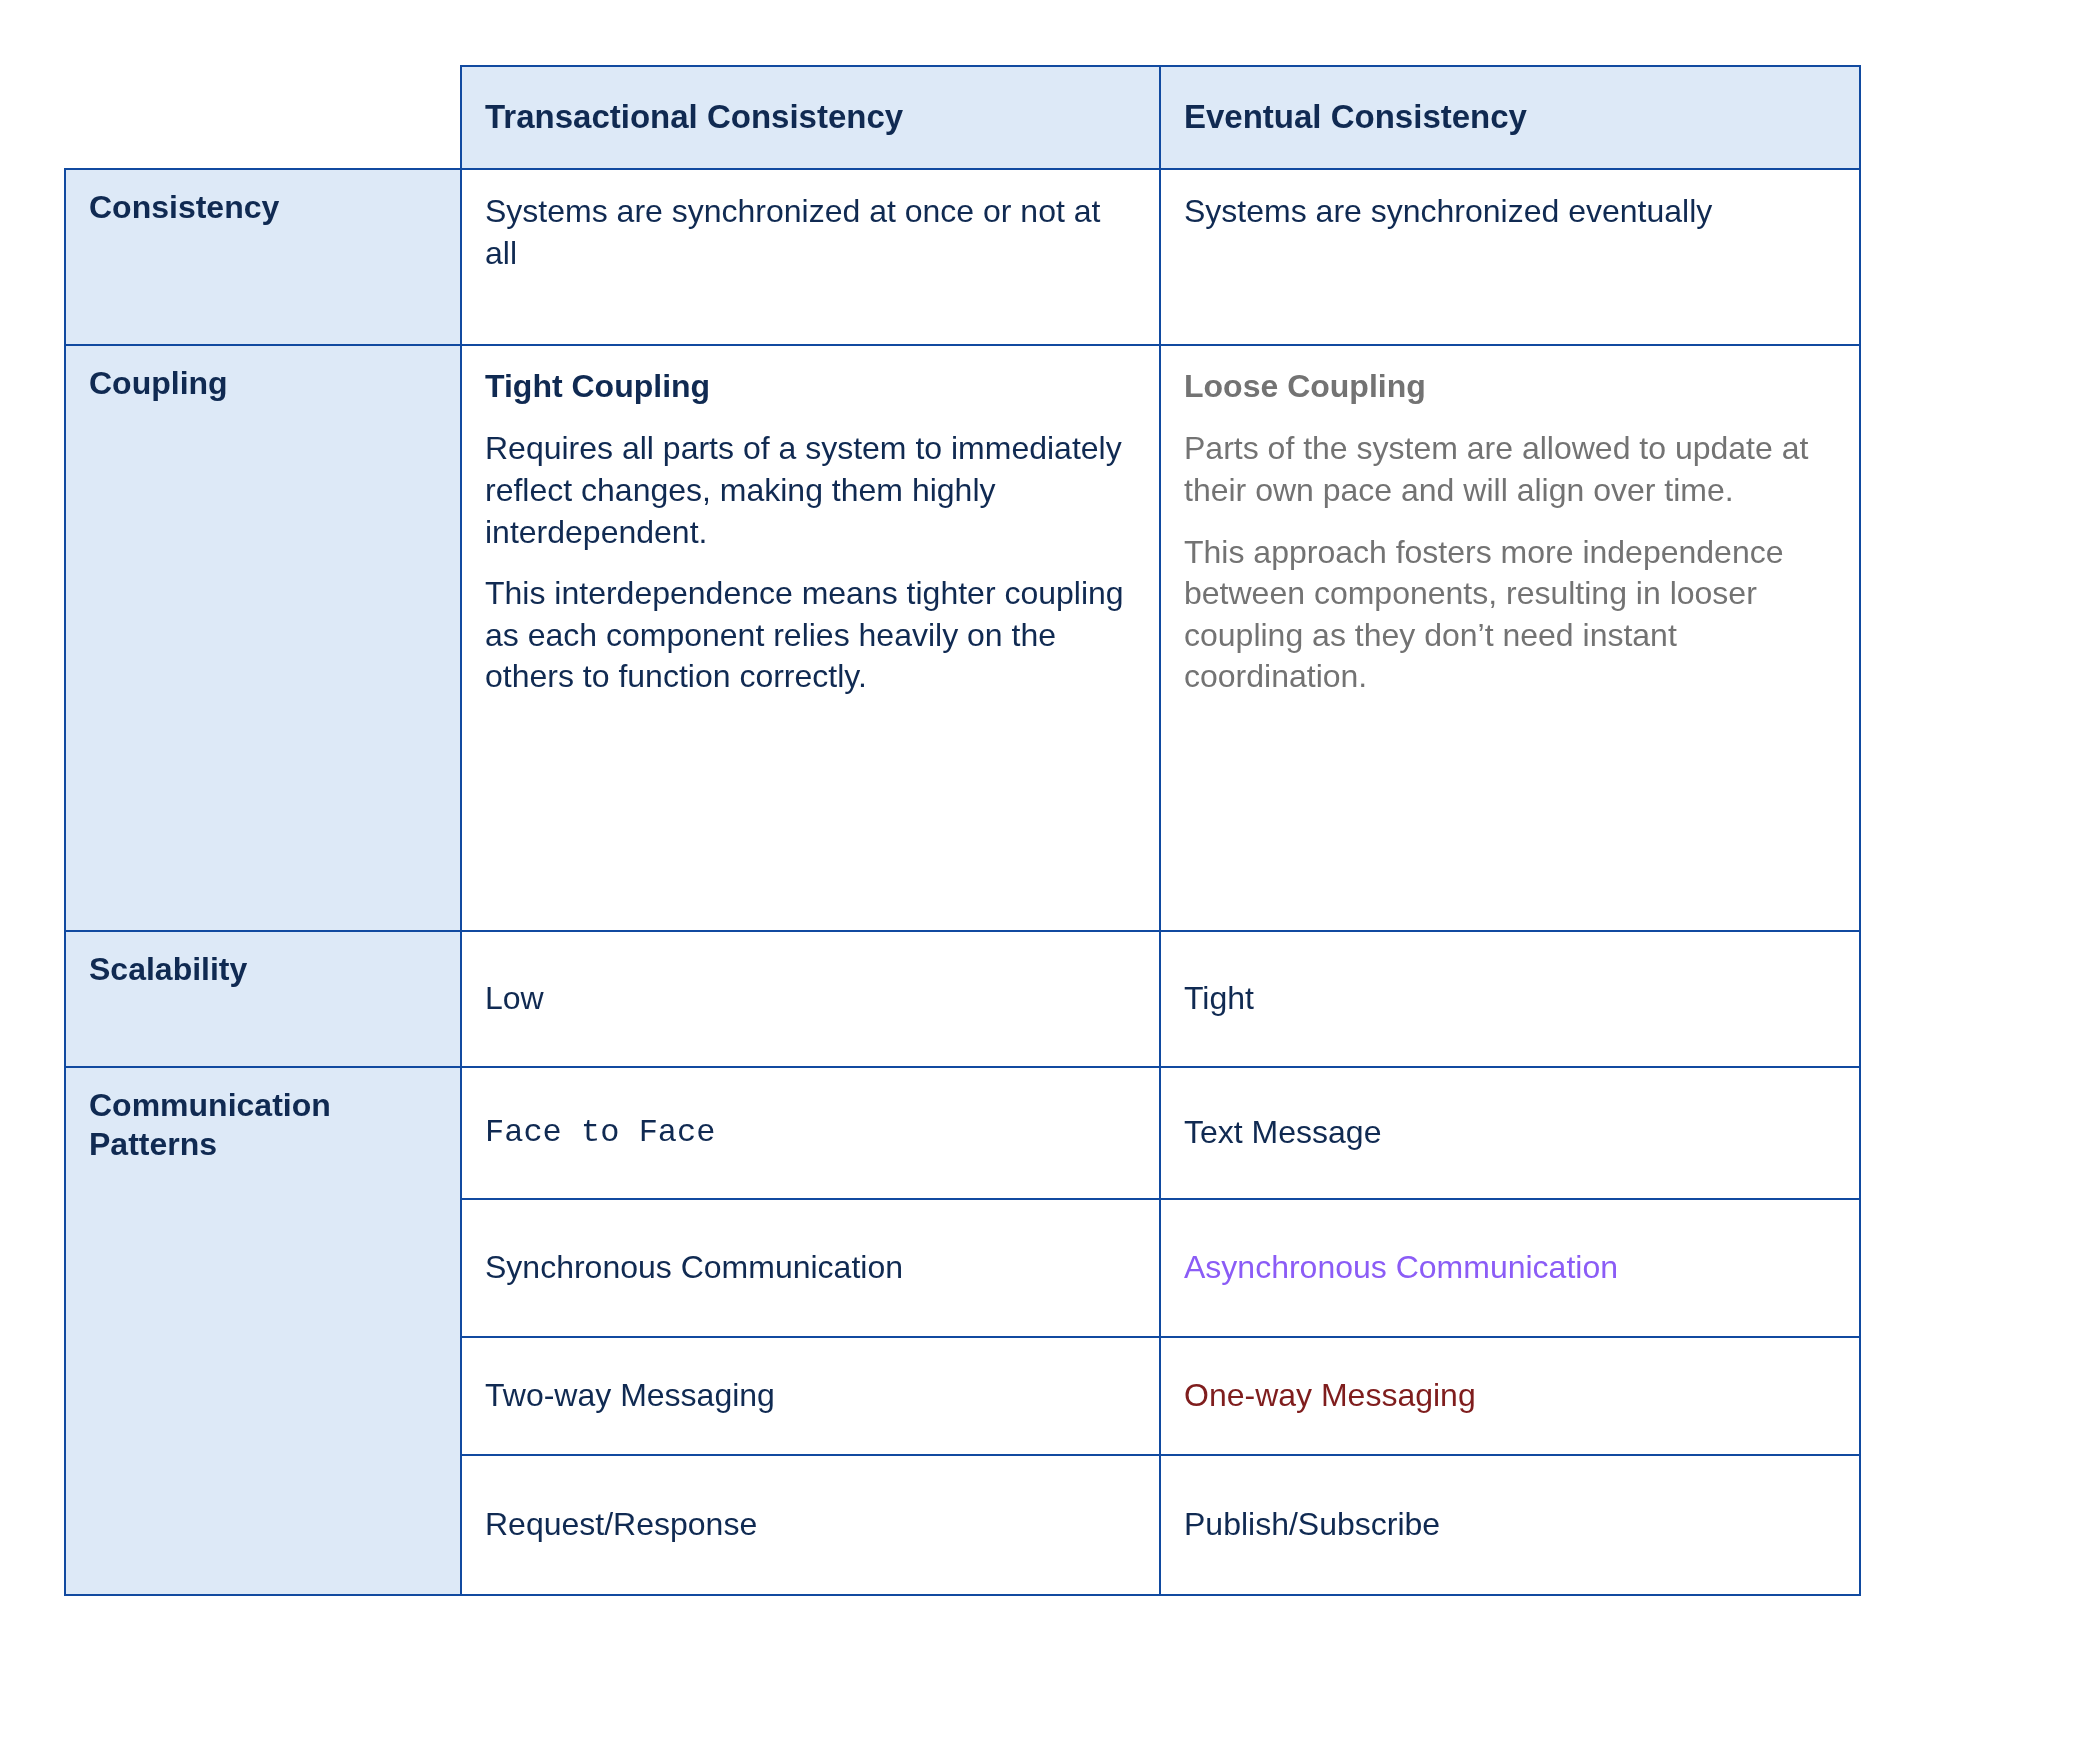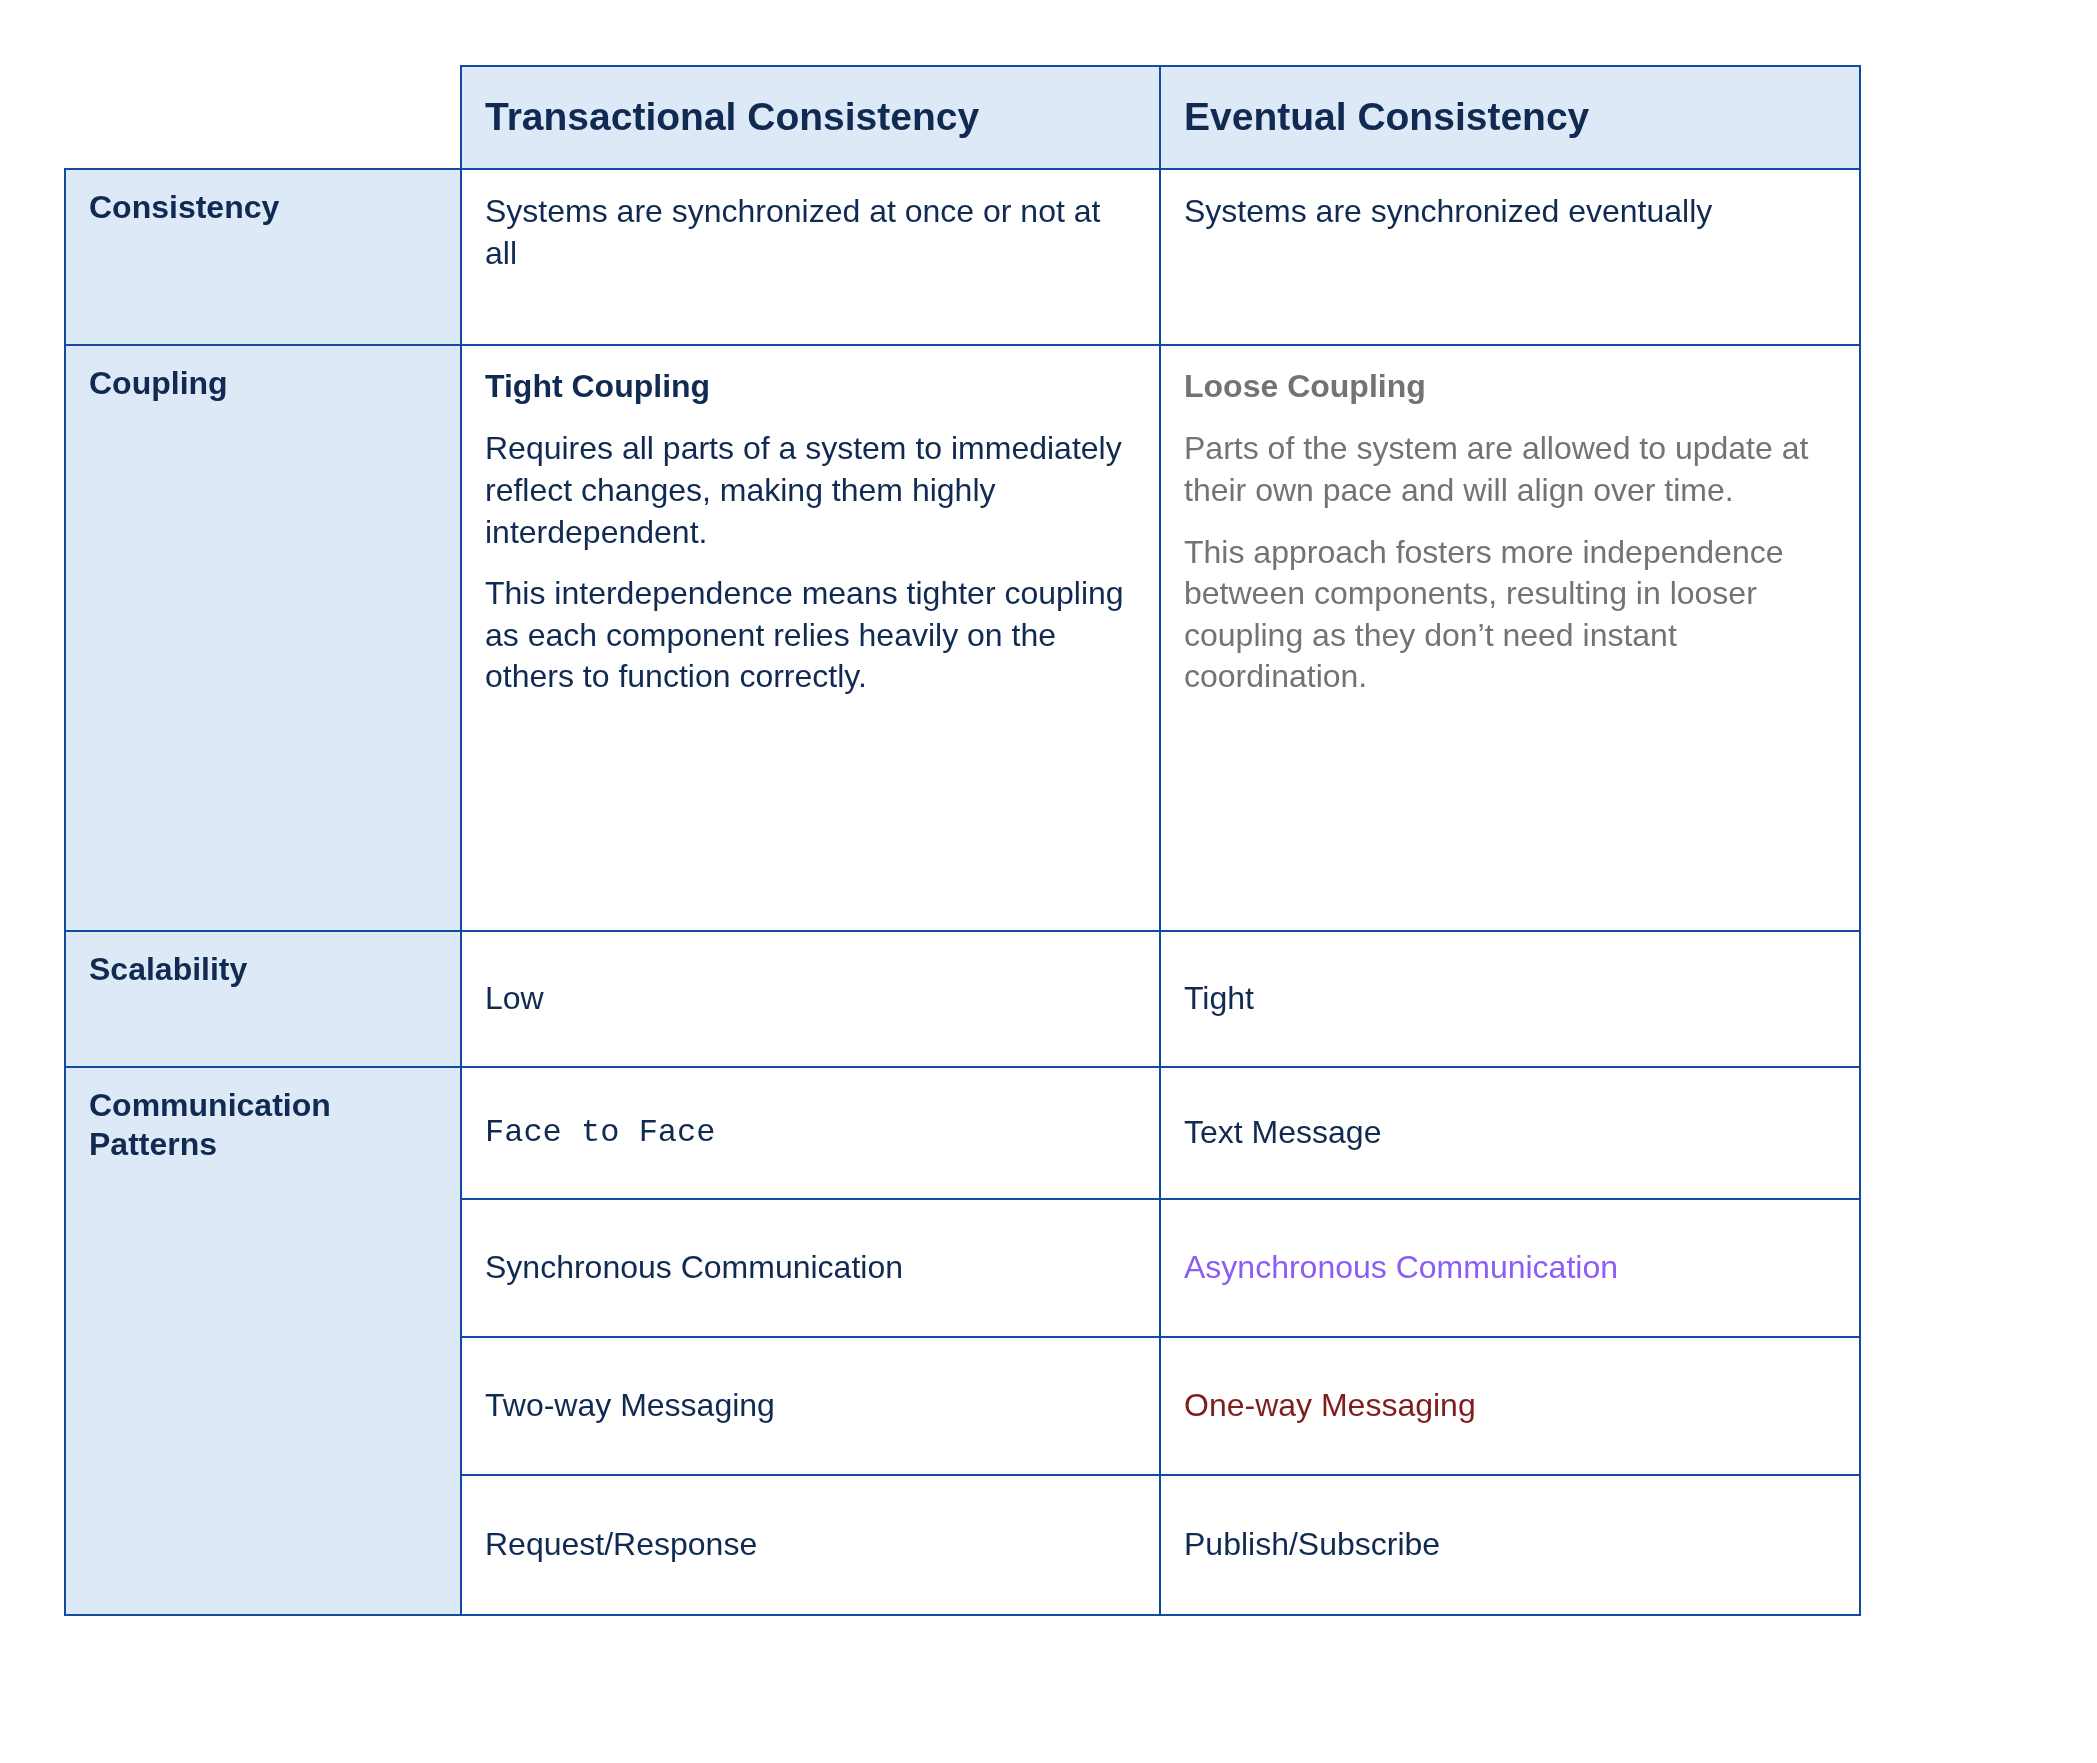--- a/index.html
+++ b/index.html
@@ -41,21 +41,21 @@
     font-weight:700;
     font-size:32px;
     line-height:1.22;
     padding:18px 15px 18px 23px;
   }
 
   
   .tbl td.head{
     background:#dde9f7;
     font-weight:700;
-    font-size:39px;
+    font-size:33px;
     vertical-align:middle;
     height:101px;
     padding-top:0;padding-bottom:0;
   }
   .tbl td.corner{
     border:none;
     background:transparent;
     padding:0;
   }
 
@@ -126,21 +126,21 @@
         <td class="label" rowspan="4" style="border-color: rgb(17, 74, 160); background: rgb(221, 233, 247); color: rgb(16, 42, 82);">Communication Patterns</td>
         <td class="mid" style="border-color: rgb(17, 74, 160); color: rgb(16, 42, 82); font-family: Liberation Mono, monospace;">Face to Face</td>
         <td class="mid" style="border-color: rgb(17, 74, 160); color: rgb(16, 42, 82); border-radius: 28px;">Text Message</td>
       </tr>
 
       <tr style="height: 138px;">
         <td class="mid" style="border-color: rgb(17, 74, 160); color: rgb(16, 42, 82);">Synchronous Communication</td>
         <td class="mid" style="border-color: rgb(17, 74, 160); color: #8b5cf6;">Asynchronous Communication</td>
       </tr>
 
-      <tr style="height: 138px;">
+      <tr style="height: 118px;">
         <td class="mid" style="border-color: rgb(17, 74, 160); color: rgb(16, 42, 82);">Two-way Messaging</td>
         <td class="mid" style="border-color: rgb(17, 74, 160); color: #7f1d1d;">One-way Messaging</td>
       </tr>
 
       <tr style="height: 140px;">
         <td class="mid" style="border-color: rgb(17, 74, 160); color: rgb(16, 42, 82);">Request/Response</td>
         <td class="mid" style="border-color: rgb(17, 74, 160); color: rgb(16, 42, 82);">Publish/Subscribe</td>
       </tr>
 
     </tbody>

